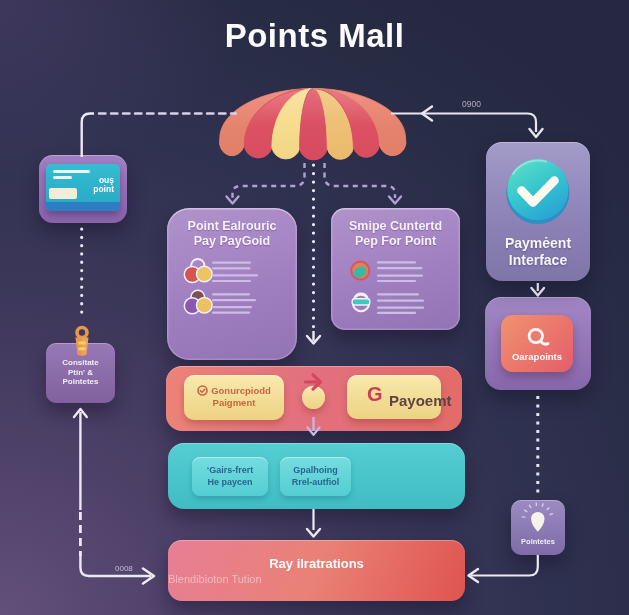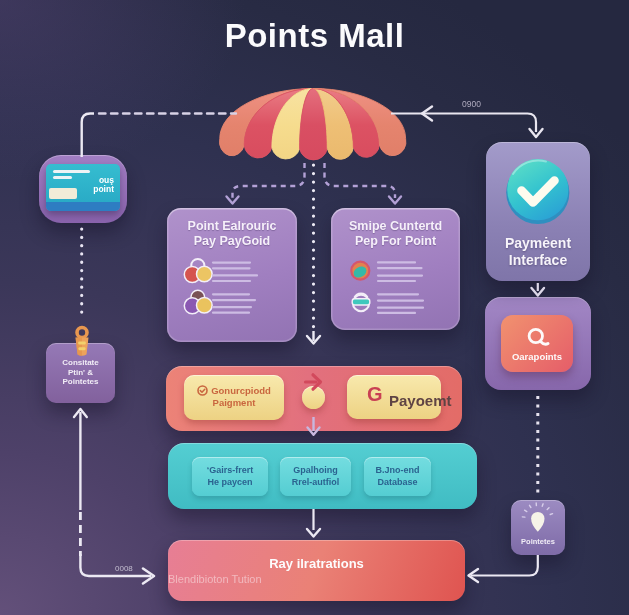--- a/index.html
+++ b/index.html
@@ -6,50 +6,50 @@
   #stage{position:relative;width:629px;height:615px;overflow:hidden;
     font-family:"Liberation Sans",sans-serif;
     background-image:
       radial-gradient(60% 45% at 0% 0%, rgba(92,72,124,0.40), rgba(92,72,124,0) 65%),
       radial-gradient(130% 120% at 0% 100%, #63507a 0%, #4e4169 22%, #3b3759 45%, #2f3150 68%, #282b44 88%, #252840 100%);
   }
   .abs{position:absolute;}
   .title{left:0;right:0;top:17px;text-align:center;color:#fbfbfd;font-size:33px;font-weight:bold;letter-spacing:0.5px;}
   .panel{border-radius:14px;box-shadow:0 10px 18px rgba(18,14,34,0.38), inset 0 1px 0 rgba(255,255,255,0.28);}
 
-  .cardBox{left:39px;top:155px;width:88px;height:68px;border-radius:22px;
+  .cardBox{left:39px;top:155px;width:88px;height:68px;border-radius:14px;
     background:linear-gradient(180deg,#a27ec3,#8a63ad);}
   .card{left:7px;top:9px;width:74px;height:47px;border-radius:5px;background:linear-gradient(180deg,#35bdd0,#27a7c4);overflow:hidden;box-shadow:0 4px 7px rgba(30,20,50,0.35);}
   .cardstrip{left:0;bottom:0;width:74px;height:9px;background:#2e7dc2;}
   .cl1{left:7px;top:6px;width:37px;height:3px;background:#eef3f5;border-radius:2px;}
   .cl2{left:7px;top:12px;width:19px;height:3px;background:#eef3f5;border-radius:2px;}
   .cchip{left:3px;top:24px;width:28px;height:11px;background:#f2ecd8;border-radius:2px;}
   .ctxt{right:6px;top:12px;text-align:right;color:#fff;font-weight:bold;font-size:8.5px;line-height:9px;}
 
   .consiste{left:46px;top:343px;width:69px;height:60px;border-radius:10px;
     background:linear-gradient(180deg,#9579b6,#82619d);color:#f1ecf6;
     font-size:8px;font-weight:bold;text-align:center;line-height:9.6px;padding-top:15px;box-sizing:border-box;}
 
-  .lpanel{left:167px;top:208px;width:130px;height:134px;border-radius:14px;
+  .lpanel{left:167px;top:208px;width:130px;height:152px;border-radius:22px;
     background:linear-gradient(165deg,#b092cb 0%,#a07fc0 55%,#9273b3 100%);box-shadow:0 10px 18px rgba(18,14,34,0.38), inset 0 0 0 1.5px rgba(255,255,255,0.18), inset 0 1.5px 0 rgba(255,255,255,0.3);}
   .rpanel{left:331px;top:208px;width:129px;height:122px;border-radius:14px;
     background:linear-gradient(165deg,#b092cb 0%,#a07fc0 55%,#9273b3 100%);box-shadow:0 10px 18px rgba(18,14,34,0.38), inset 0 0 0 1.5px rgba(255,255,255,0.18), inset 0 1.5px 0 rgba(255,255,255,0.3);}
   .ptitle{left:0;right:0;top:11px;text-align:center;color:#f6f0fa;font-weight:bold;font-size:12.5px;line-height:14.5px;text-shadow:0 1px 1px rgba(60,40,90,0.35);}
 
   .opanel{left:166px;top:366px;width:296px;height:65px;border-radius:16px;
     background:linear-gradient(93deg,#ec8377 0%,#e2707e 48%,#e36c67 100%);}
   .ybtn{border-radius:10px;background:linear-gradient(180deg,#f8e9ad 0%,#edd283 100%);box-shadow:0 4px 6px rgba(140,50,40,0.35), inset 0 1px 0 rgba(255,255,255,0.5);}
   .ybtn1{left:18px;top:9px;width:100px;height:45px;color:#c9663f;font-weight:bold;font-size:9.5px;text-align:center;line-height:12px;padding-top:10px;box-sizing:border-box;}
   .ycirc{left:136px;top:19.5px;width:23px;height:23px;border-radius:50%;color:#db6c33;font-weight:bold;font-size:13px;text-align:center;line-height:22px;}
   .ybtn2{left:181px;top:9px;width:94px;height:44px;}
   .gG{left:20px;top:8px;font-size:20px;font-weight:bold;color:#c93f53;}
   .gTxt{left:42px;top:17px;font-size:15px;font-weight:bold;color:#5f4444;}
 
   .tpanel{left:168px;top:443px;width:297px;height:66px;border-radius:16px;
-    background:linear-gradient(180deg,#54ced2,#40bcc3);padding-left:12px;}
+    background:linear-gradient(180deg,#54ced2,#40bcc3);}
   .tbtn{top:14px;height:39px;border-radius:8px;background:linear-gradient(180deg,#74dde0,#54cdd2);
     box-shadow:0 3px 5px rgba(20,80,90,0.25), inset 0 1px 0 rgba(255,255,255,0.45);
     color:#2b6390;font-weight:bold;font-size:9px;text-align:center;line-height:11.5px;padding-top:8px;box-sizing:border-box;}
 
   .redpanel{left:168px;top:540px;width:297px;height:61px;border-radius:14px;
     background:linear-gradient(110deg,#e77e95 0%,#ea8176 50%,#df5450 100%);text-align:center;}
   .rt1{left:0;right:0;top:16px;color:#fdfcfd;font-weight:bold;font-size:13px;text-align:center;}
   .rt2{left:0;right:0;top:33px;color:#f2b9bf;font-size:11px;text-align:left;}
 
   .paypanel{left:486px;top:142px;width:104px;height:139px;border-radius:16px;
@@ -101,21 +101,20 @@
     <div class="abs ybtn ycirc"></div>
     <div class="abs ybtn ybtn2">
       <span class="abs gG">G</span>
       <span class="abs gTxt">Payoemt</span>
     </div>
   </div>
 
   <div class="abs panel tpanel">
     <div class="abs tbtn" style="left:24px;width:76px;">‘Gairs-frert<br>He paycen</div>
     <div class="abs tbtn" style="left:112px;width:71px;">Gpalhoing<br>Rrel-autfiol</div>
-    <div class="abs tbtn" style="left:196px;width:67px;">B.Jno-end<br>Database</div>
   </div>
 
   <div class="abs panel redpanel">
     <div class="abs rt1">Ray ilratrations</div>
     <div class="abs rt2">Blendibioton Tution</div>
   </div>
 
   <div class="abs panel oara">
     <div class="abs oarain">
       <div class="abs oaratxt">Oarapoints</div>

